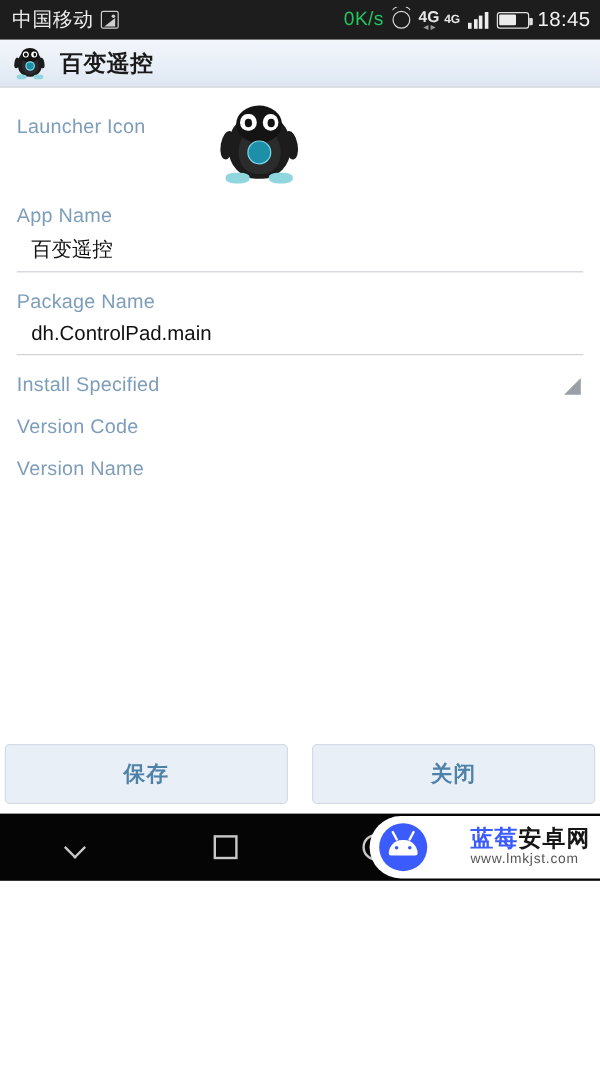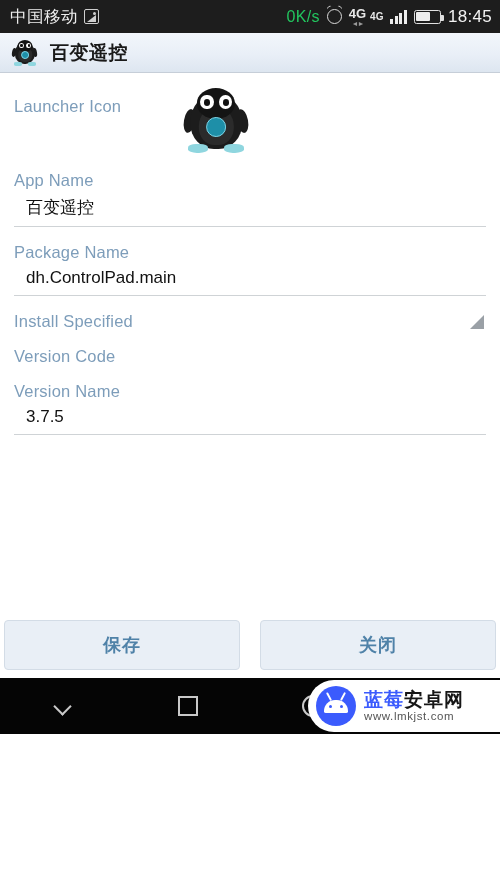--- a/index.html
+++ b/index.html
@@ -214,21 +214,21 @@
     content: ""; position: absolute; top: 5px;
     width: 3.4px; height: 3.4px; background: #3b5bfd; border-radius: 50%;
   }
   .wm-logo .droid-head:before { left: 5px; }
   .wm-logo .droid-head:after { right: 5px; }
   .wm-logo .ant {
     position: absolute; top: 16%; width: 2.2px; height: 9px; background: #fff; border-radius: 2px;
   }
   .wm-logo .ant.l { left: 12px; transform: rotate(-28deg); }
   .wm-logo .ant.r { right: 12px; transform: rotate(28deg); }
-  .wm-text { display: flex; flex-direction: column; line-height: 1.05; }
+  .wm-text { display: flex; flex-direction: column; line-height: 1.05; margin-left: 28px; }
   .wm-cn { font-size: 19px; font-weight: 700; letter-spacing: 1px; }
   .wm-cn .b { color: #3b5bfd; }
   .wm-cn .k { color: #161616; }
   .wm-url { font-size: 11.5px; color: #555; letter-spacing: .6px; }
 </style>
 </head>
 <body>
 
 <div id="screen">
 
@@ -308,21 +308,20 @@
       <div class="label">Install Specified</div>
       <span class="spinner-tri"></span>
     </div>
 
     <div class="field">
       <div class="label">Version Code</div>
     </div>
 
     <div class="field">
       <div class="label">Version Name</div>
-      <div class="input-line">3.7.5</div>
     </div>
 
   </div>
 
   <div class="footer">
     <div class="btn">保存</div>
     <div class="btn">关闭</div>
   </div>
 
   <div class="navbar">

